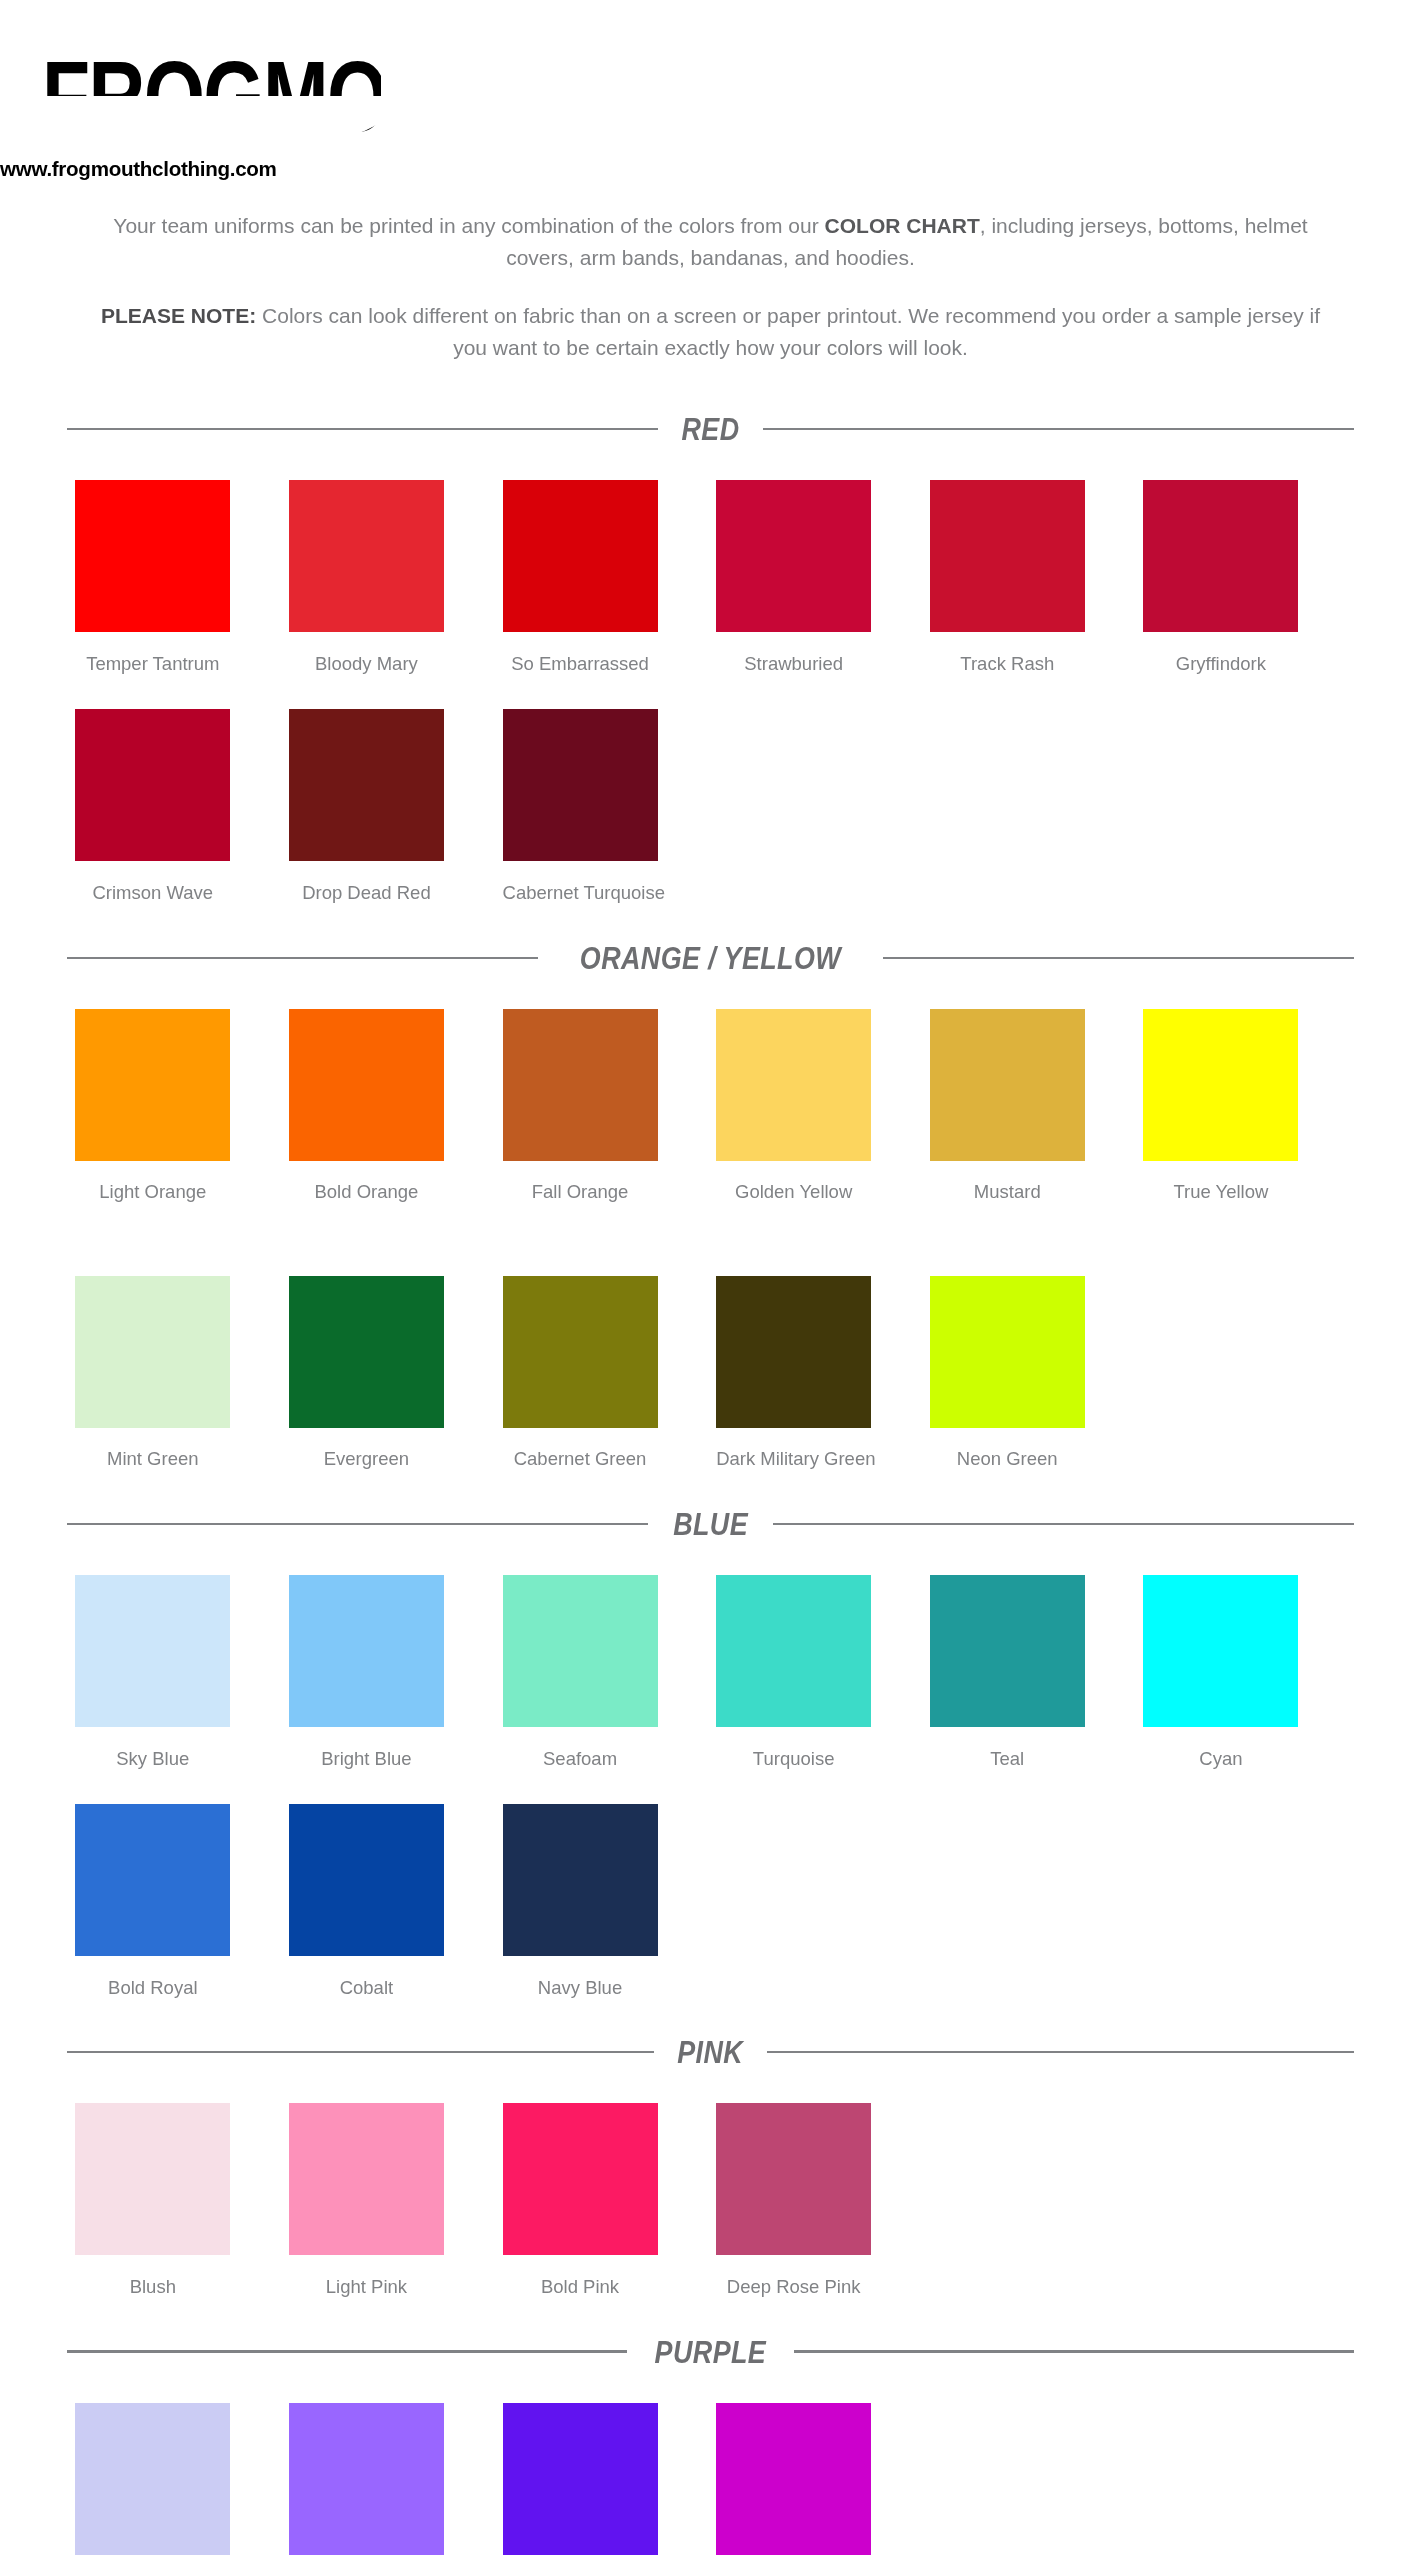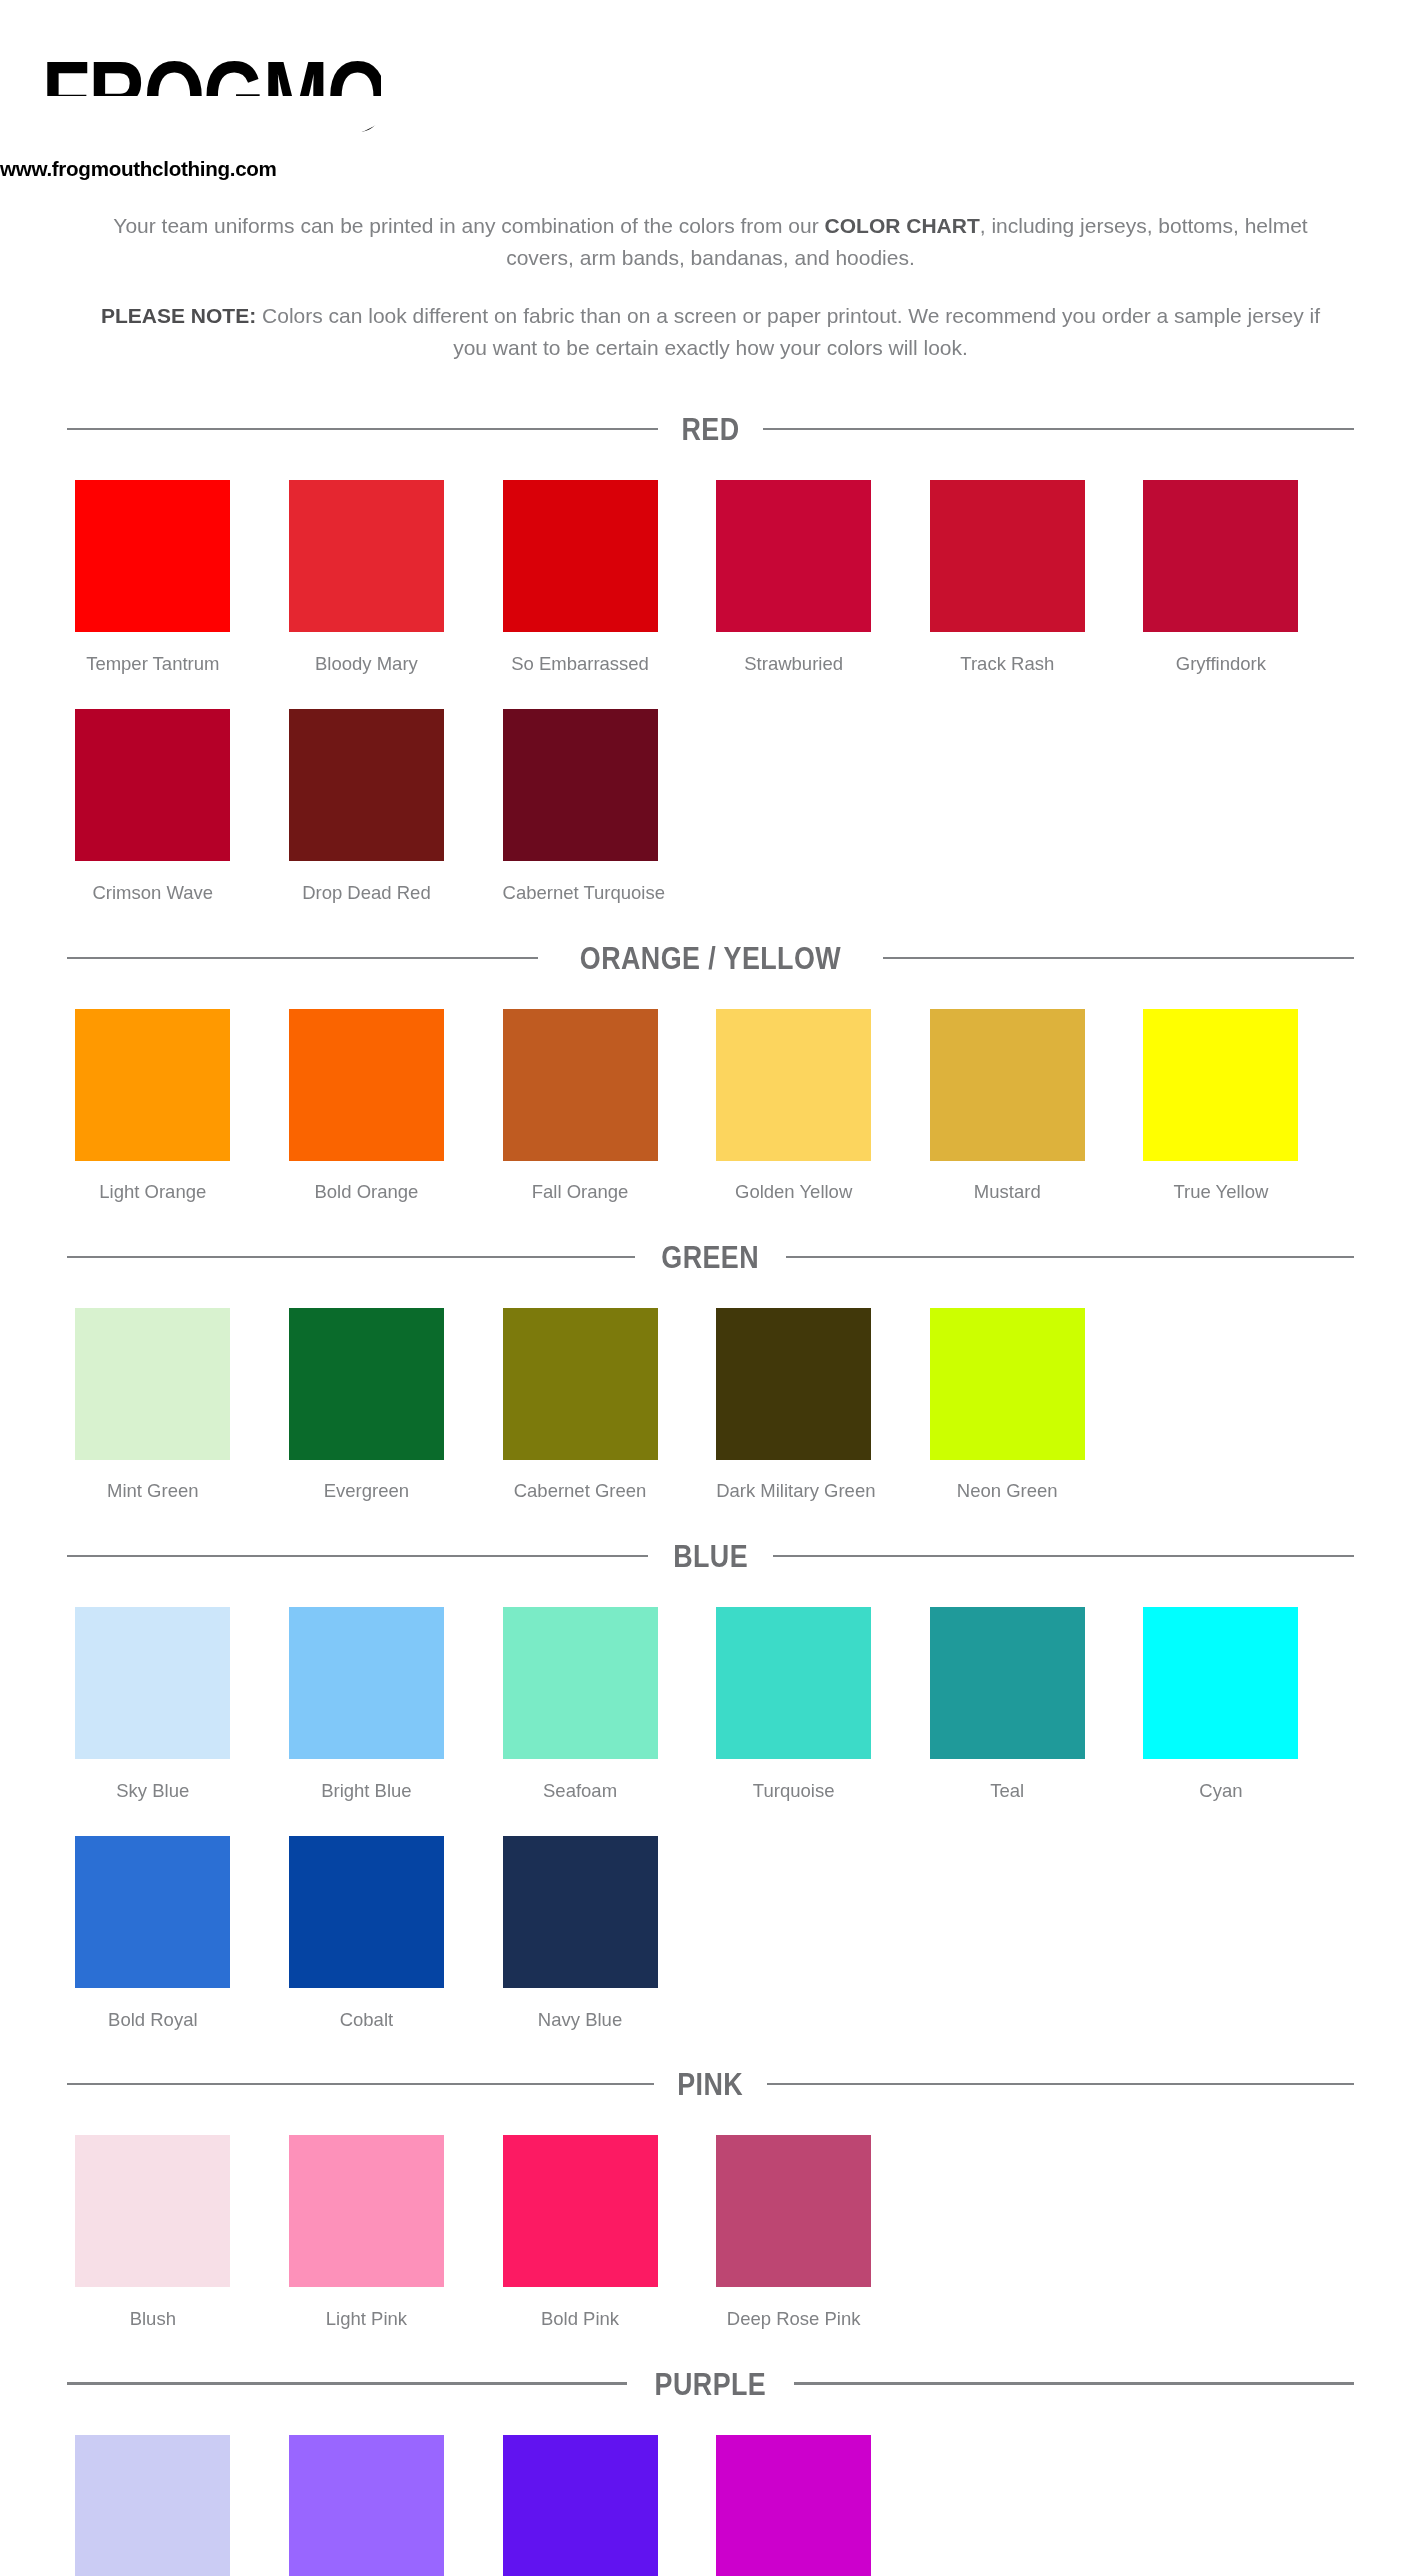--- a/index.html
+++ b/index.html
@@ -80,20 +80,21 @@
   .section:first-of-type { margin-top: 49px; }
 
   .sec-head {
     display: flex;
     align-items: center;
     justify-content: center;
     gap: 17.5px;
     width: 1293px;
     margin: 0 auto;
     padding: 0 3.1px;
+    font-style: italic;
   }
   .sec-rule {
     flex: 1 1 auto;
     height: 2.1px;
     background: #808285;
   }
   .sec-title {
     flex: 0 0 auto;
     font-family: "Liberation Sans Narrow", "Liberation Sans", sans-serif;
     font-weight: 700;
@@ -225,25 +226,20 @@
           <div class="swatch" style="background: rgb(221, 178, 60);"></div>
           <div class="swatch-label">Mustard</div>
         </div>
         <div class="swatch-cell">
           <div class="swatch" style="background: rgb(255, 255, 0);"></div>
           <div class="swatch-label">True Yellow</div>
         </div>
       </div>
     </div>
     <div class="section">
-      <div class="sec-head">
-        <div class="sec-rule"></div>
-        <div class="sec-title">GREEN</div>
-        <div class="sec-rule"></div>
-      </div>
       <div class="swatch-grid">
         <div class="swatch-cell">
           <div class="swatch" style="background: rgb(216, 242, 207);"></div>
           <div class="swatch-label">Mint Green</div>
         </div>
         <div class="swatch-cell">
           <div class="swatch" style="background: rgb(10, 107, 43);"></div>
           <div class="swatch-label">Evergreen</div>
         </div>
         <div class="swatch-cell">

